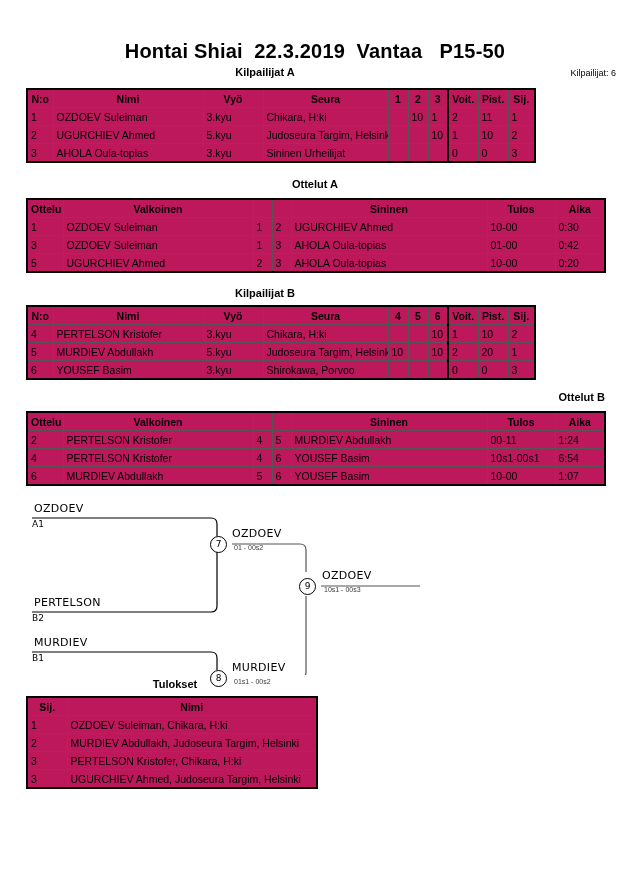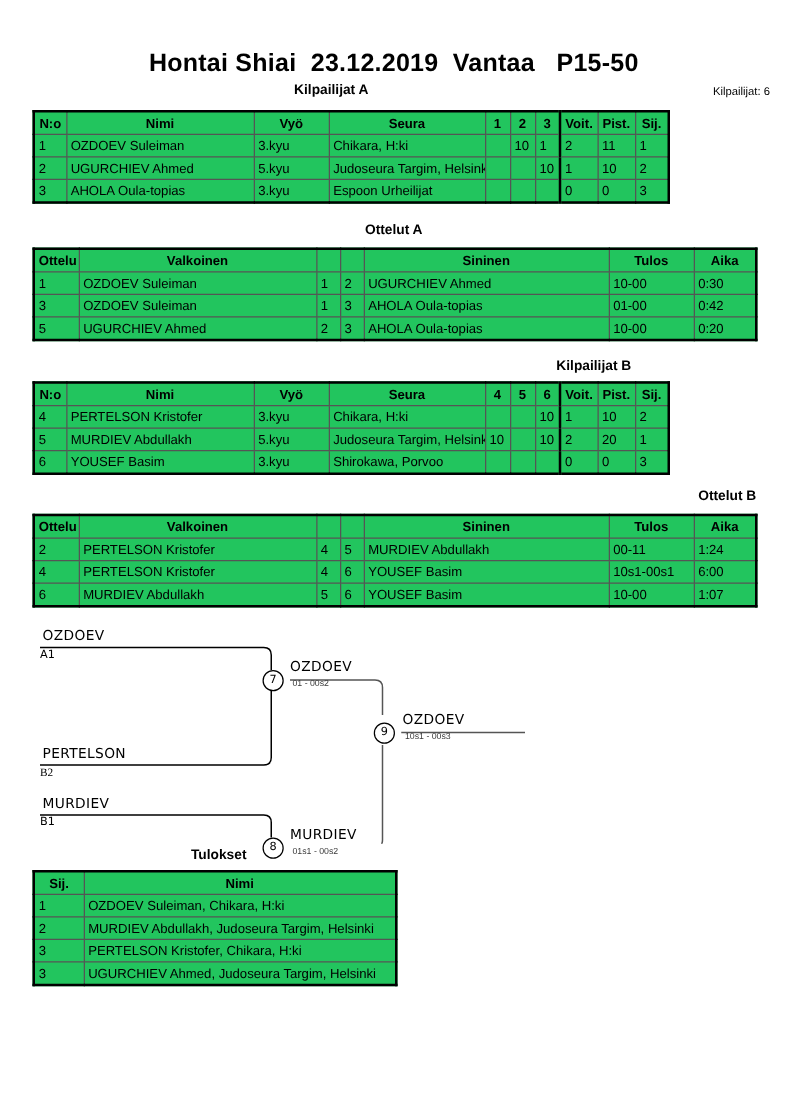--- a/index.html
+++ b/index.html
@@ -44,21 +44,21 @@
     font-weight: bold;
     text-align: center;
     white-space: pre;
   }
 
   
   table.grid {
     position: absolute;
     border-collapse: collapse;
     font-size: 10.5px;
-    background: #22c55e;
+    background: #be185d;
     table-layout: fixed;
   }
   table.grid td, table.grid th {
     border: 1px solid #555555;
     padding: 0 3px;
     height: 17px;
     line-height: 16px;
     overflow: hidden;
     white-space: nowrap;
     font-weight: normal;
@@ -114,21 +114,21 @@
     font-family: "DejaVu Sans", sans-serif;
     font-size: 9px;
     line-height: 15px;
     text-align: center;
     z-index: 3;
   }
 </style>
 </head>
 <body>
 
-<div class="doc-title">Hontai Shiai  23.12.2019  Vantaa   P15-50</div>
+<div class="doc-title">Hontai Shiai  22.3.2019  Vantaa   P15-50</div>
 <div class="entrant-count">Kilpailijat: 6</div>
 
 <div class="section-caption" style="top:66px;left:25px;width:480px;">Kilpailijat A</div>
 <table class="grid outer-box" style="top:88px;left:26px;width:478px;">
   <colgroup>
     <col style="width:26px">
       <col style="width:150px">
       <col style="width:60px">
       <col style="width:125px">
     <col style="width:20px">
@@ -174,21 +174,21 @@
       <td class="c"></td>
       <td class="c">10</td>
       <td class="c thick-left">1</td>
       <td class="c">10</td>
       <td class="c">2</td>
     </tr>
     <tr>
       <td class="c">3</td>
       <td>AHOLA Oula-topias</td>
       <td class="c">3.kyu</td>
-      <td>Espoon Urheilijat</td>
+      <td>Sininen Urheilijat</td>
       <td class="c"></td>
       <td class="c"></td>
       <td class="c"></td>
       <td class="c thick-left">0</td>
       <td class="c">0</td>
       <td class="c">3</td>
     </tr>
   </tbody>
 </table>
 
@@ -238,21 +238,21 @@
       <td>UGURCHIEV Ahmed</td>
       <td class="c">2</td>
       <td class="c">3</td>
       <td>AHOLA Oula-topias</td>
       <td class="c">10-00</td>
       <td class="c">0:20</td>
     </tr>
   </tbody>
 </table>
 
-<div class="section-caption" style="top:287px;left:25px;width:480px;text-align:right;">Kilpailijat B</div>
+<div class="section-caption" style="top:287px;left:25px;width:480px;">Kilpailijat B</div>
 <table class="grid outer-box" style="top:305px;left:26px;width:478px;">
   <colgroup>
     <col style="width:26px">
       <col style="width:150px">
       <col style="width:60px">
       <col style="width:125px">
     <col style="width:20px">
       <col style="width:20px">
       <col style="width:20px">
     <col style="width:30px">
@@ -345,21 +345,21 @@
       <td class="c">00-11</td>
       <td class="c">1:24</td>
     </tr>
     <tr>
       <td class="c">4</td>
       <td>PERTELSON Kristofer</td>
       <td class="c">4</td>
       <td class="c">6</td>
       <td>YOUSEF Basim</td>
       <td class="c">10s1-00s1</td>
-      <td class="c">6:00</td>
+      <td class="c">6:54</td>
     </tr>
     <tr>
       <td class="c">6</td>
       <td>MURDIEV Abdullakh</td>
       <td class="c">5</td>
       <td class="c">6</td>
       <td>YOUSEF Basim</td>
       <td class="c">10-00</td>
       <td class="c">1:07</td>
     </tr>
@@ -380,21 +380,21 @@
 
     <path d="M 232 188 L 300 188 Q 306 188 306 182 L 306 106" fill="none" stroke="#555" stroke-width="1.2"></path>
 
     <path d="M 321 96 L 420 96" fill="none" stroke="#555" stroke-width="1.2"></path>
   </svg>
 
   <div class="br-name" style="left:34px;top:12px;">OZDOEV</div>
   <div class="br-code" style="left:32px;top:29px;">A1</div>
 
   <div class="br-name" style="left:34px;top:106px;">PERTELSON</div>
-  <div class="br-code" style="left:32px;top:123px;font-family:Liberation Serif, serif;">B2</div>
+  <div class="br-code" style="left:32px;top:123px;">B2</div>
 
   <div class="br-name" style="left:34px;top:146px;">MURDIEV</div>
   <div class="br-code" style="left:32px;top:163px;">B1</div>
 
   <div class="br-name" style="left:34px;top:240px;">UGURCHIEV</div>
   <div class="br-code" style="left:32px;top:257px;">A2</div>
 
   <div class="br-node" style="left:210px;top:46px;">7</div>
   <div class="br-name" style="left:232px;top:37px;">OZDOEV</div>
   <div class="br-score" style="left:234px;top:54px;">01 - 00s2</div>

